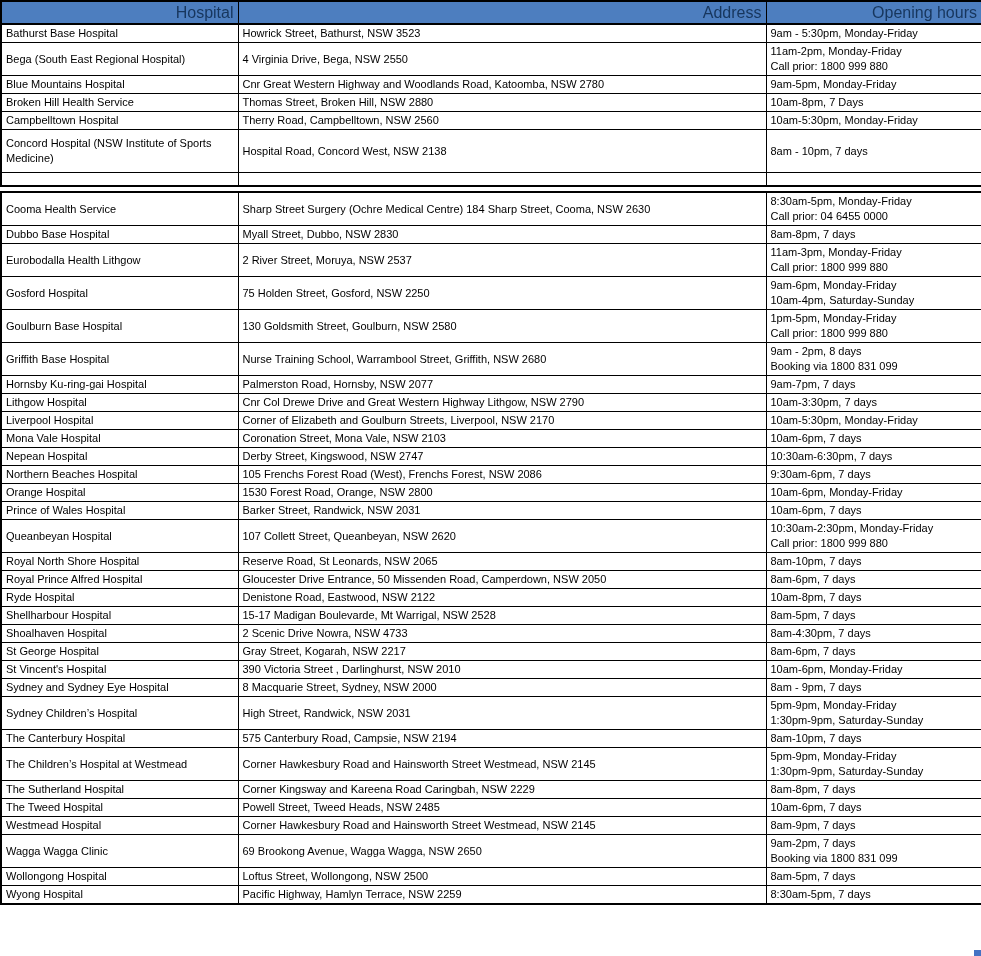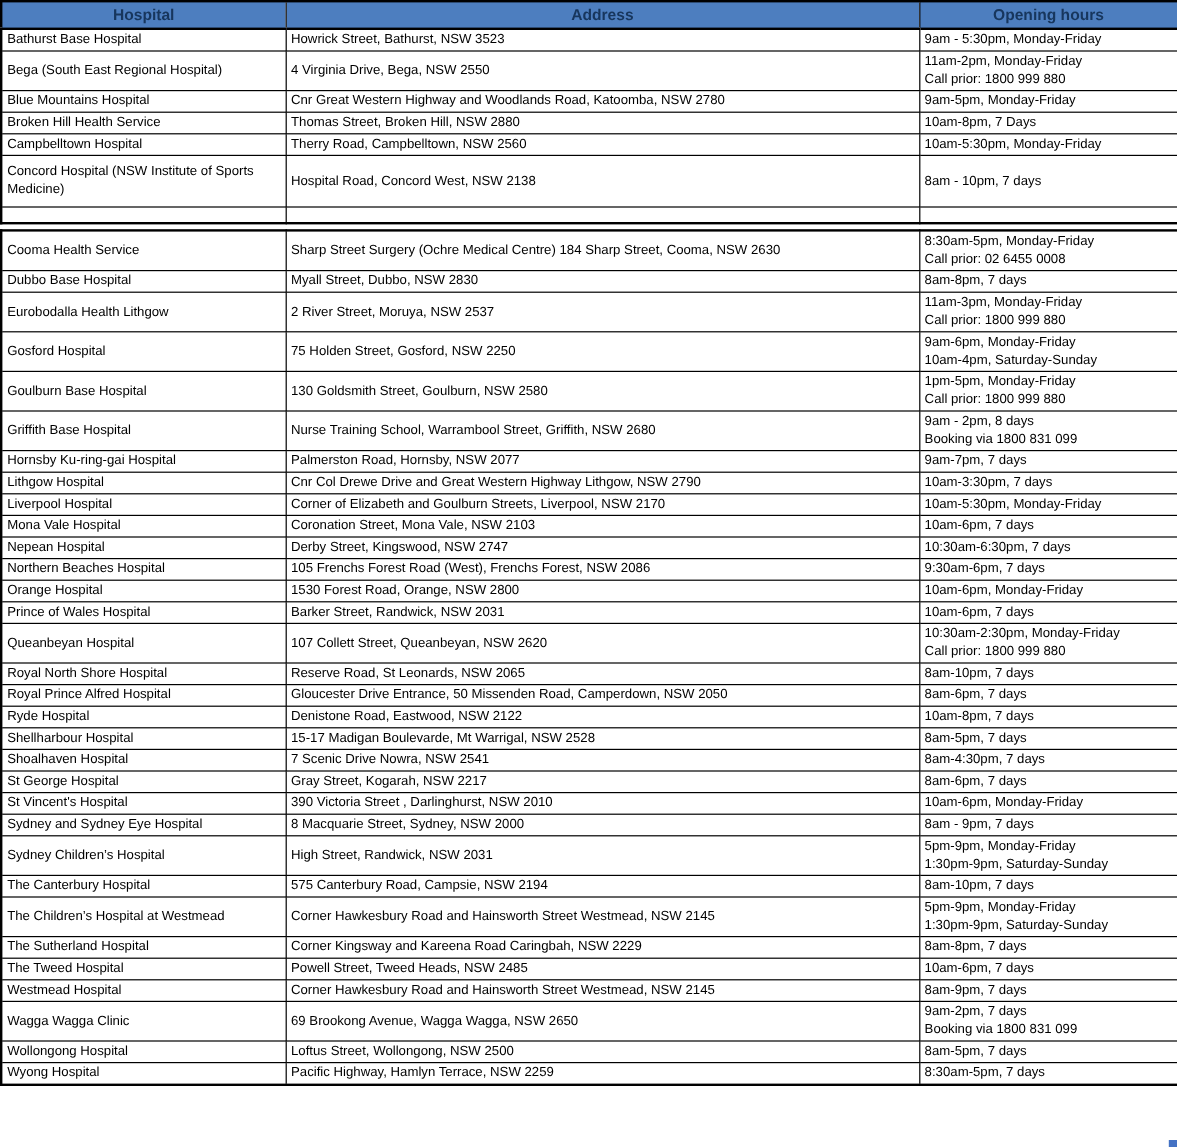--- a/index.html
+++ b/index.html
@@ -23,23 +23,23 @@
     vertical-align: middle;
     font-size: 11px;
     line-height: 15px;
     color: #000000;
     overflow: hidden;
     word-wrap: break-word;
   }
   .tbl th {
     background: var(--header-bg, #4D7EBF);
     color: var(--header-text, #17365D);
-    font-weight: bold;
-    text-align: center;
-    font-size: 13px;
+    font-weight: normal;
+    text-align: right;
+    font-size: 16px;
     padding: 3px 4px;
     border-bottom: 2px solid var(--border, #000);
   }
   
   .s1 tbody tr:nth-child(6) td { height: 40px; }
   .s1 tbody tr:nth-child(7) td { height: 10px; }
   .gap { height: 4px; }
   .hours-line { white-space: nowrap; }
   .corner-artifact {
     position: absolute;
@@ -127,21 +127,21 @@
       <col style="width:237px">
       <col style="width:528px">
       <col style="width:216px">
     </colgroup>
     <tbody>
         <tr>
           <td>Cooma Health Service</td>
           <td>Sharp Street Surgery (Ochre Medical Centre) 184 Sharp Street, Cooma, NSW 2630</td>
           <td>
             <div class="hours-line">8:30am-5pm, Monday-Friday</div>
-            <div class="hours-line">Call prior: 02 6455 0008</div>
+            <div class="hours-line">Call prior: 04 6455 0000</div>
           </td>
         </tr>
         <tr>
           <td>Dubbo Base Hospital</td>
           <td>Myall Street, Dubbo, NSW 2830</td>
           <td>
             <div class="hours-line">8am-8pm, 7 days</div>
           </td>
         </tr>
         <tr>
@@ -263,21 +263,21 @@
         </tr>
         <tr>
           <td>Shellharbour Hospital</td>
           <td>15-17 Madigan Boulevarde, Mt Warrigal, NSW 2528</td>
           <td>
             <div class="hours-line">8am-5pm, 7 days</div>
           </td>
         </tr>
         <tr>
           <td>Shoalhaven Hospital</td>
-          <td>7 Scenic Drive Nowra, NSW 2541</td>
+          <td>2 Scenic Drive Nowra, NSW 4733</td>
           <td>
             <div class="hours-line">8am-4:30pm, 7 days</div>
           </td>
         </tr>
         <tr>
           <td>St George Hospital</td>
           <td>Gray Street, Kogarah, NSW 2217</td>
           <td>
             <div class="hours-line">8am-6pm, 7 days</div>
           </td>

